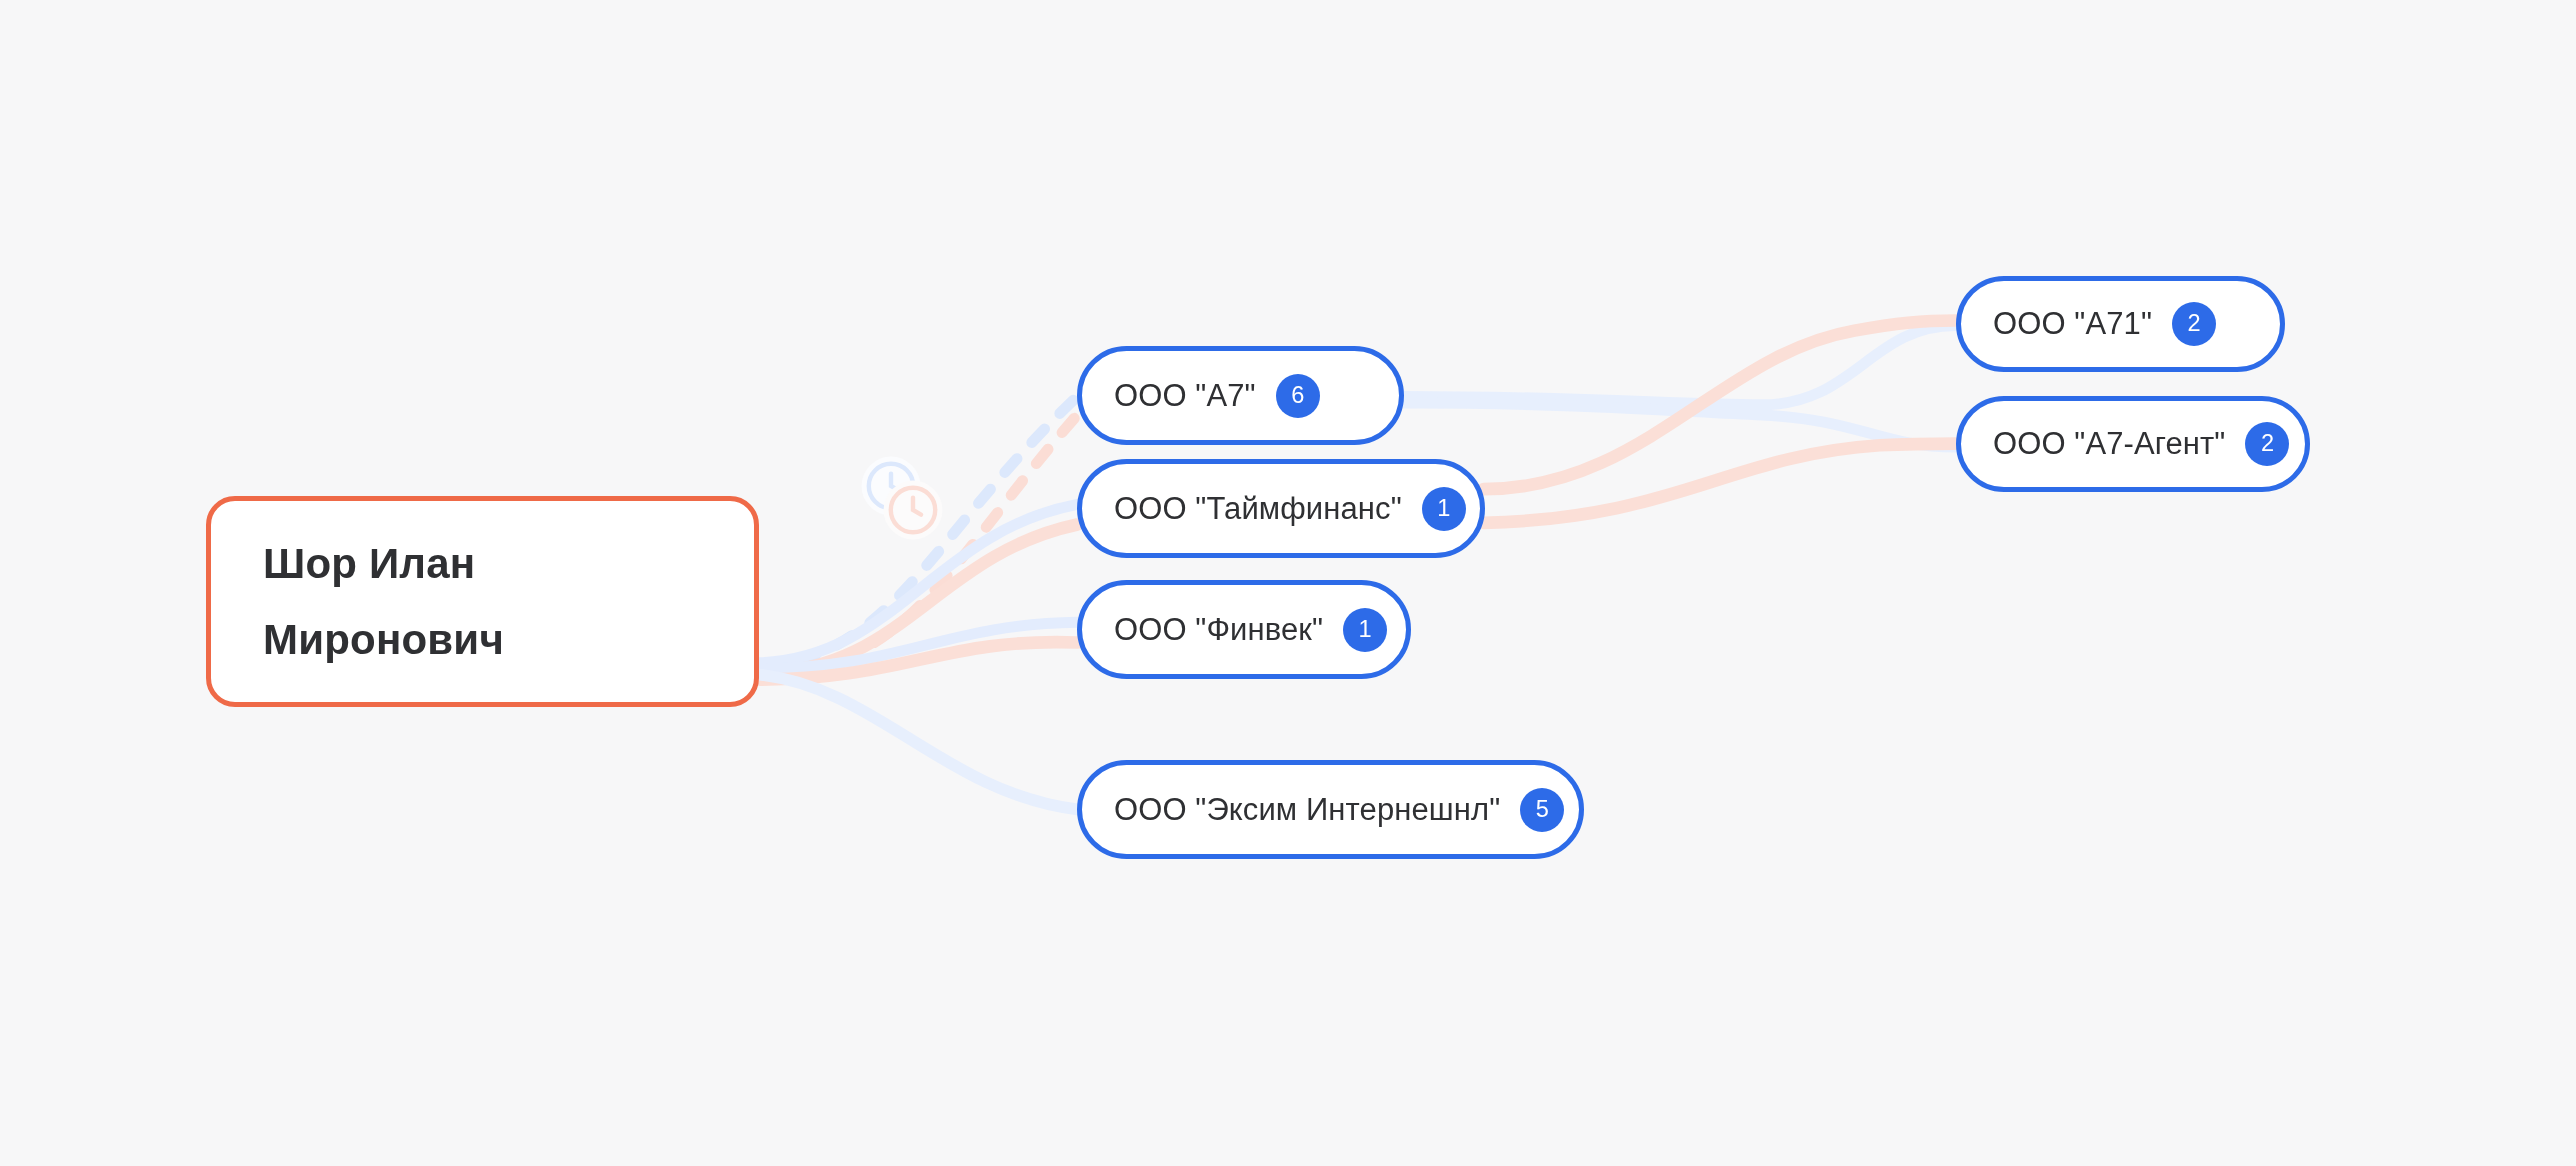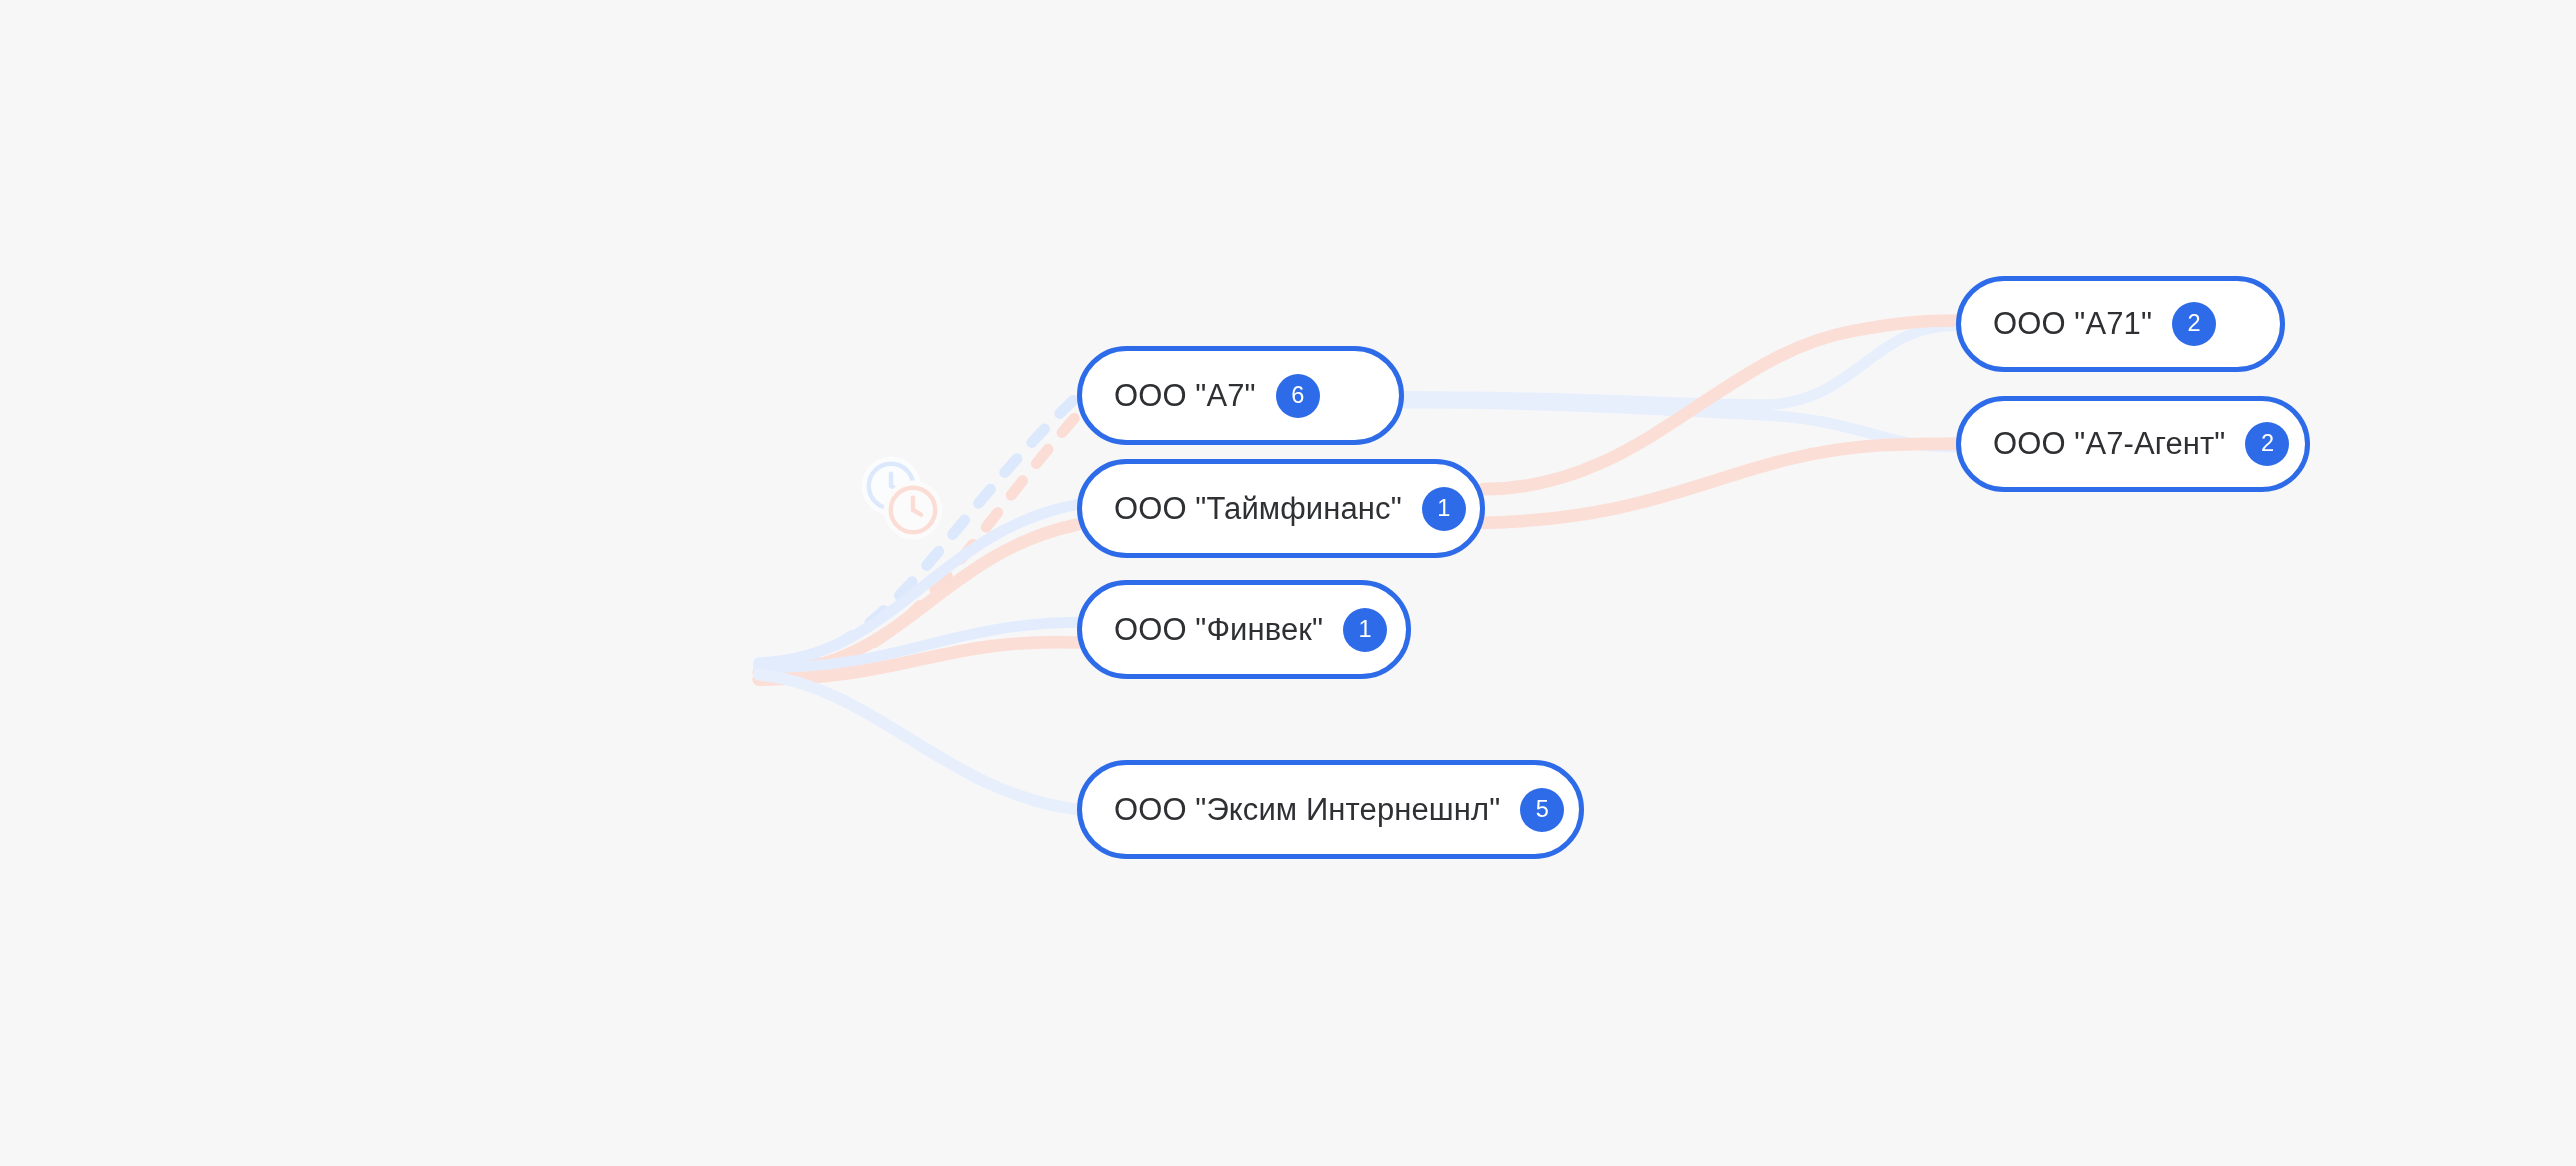--- a/index.html
+++ b/index.html
@@ -136,20 +136,24 @@
       <circle cx="12" cy="12" r="8.6" fill="none" stroke="#DCE8FC" stroke-width="1.7"></circle>
       <path d="M12 7.2 V12 L15.1 13.8" fill="none" stroke="#DCE8FC" stroke-width="1.7" stroke-linecap="round"></path>
     </svg>
     <svg class="clock-icon" style="left:22px; top:23.6px;" viewBox="0 0 24 24">
       <circle cx="12" cy="12" r="11.4" fill="#FCFBFB"></circle>
       <circle cx="12" cy="12" r="8.6" fill="none" stroke="#FBDDD5" stroke-width="1.7"></circle>
       <path d="M12 7.2 V12 L15.1 13.8" fill="none" stroke="#FBDDD5" stroke-width="1.7" stroke-linecap="round"></path>
     </svg>
   </div>
 
+  <div class="node root" style="left:206px; top:496px; width:553px; height:211px;">
+    <div class="root-line">Шор Илан</div>
+    <div class="root-line">Миронович</div>
+  </div>
 
   <div class="node company" style="left:1077px; top:346px; width:327px; height:99px;">
     <span class="company-label">ООО "А7"</span>
     <span class="badge">6</span>
   </div>
 
   <div class="node company" style="left:1077px; top:459px; width:408px; height:99px;">
     <span class="company-label">ООО "Таймфинанс"</span>
     <span class="badge">1</span>
   </div>

